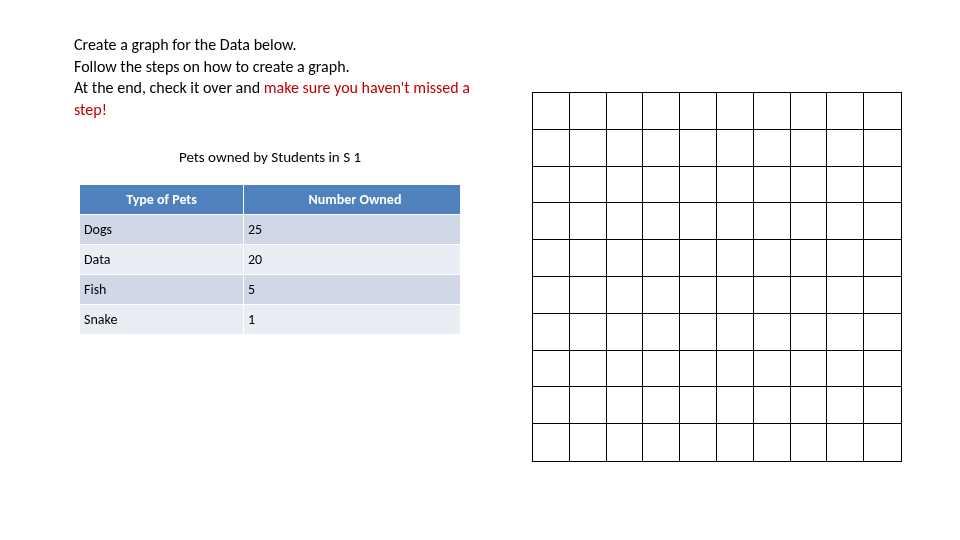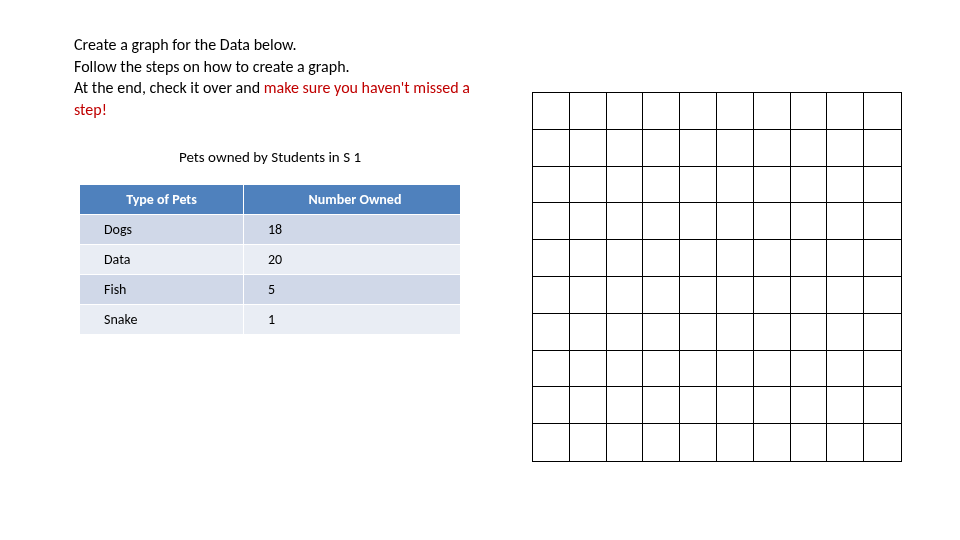--- a/index.html
+++ b/index.html
@@ -47,21 +47,21 @@
   .data-table th {
     background: #4f81bd;
     color: #ffffff;
     font-weight: bold;
     text-align: center;
     padding: 6px 8px;
     border-right: 1px solid #ffffff;
   }
   .data-table th:last-child { border-right: none; padding-left: 14px; }
   .data-table td {
-    padding: 6px 24px;
+    padding: 6px 4px;
     text-align: left;
     border-top: 1px solid #ffffff;
     border-right: 1px solid #ffffff;
   }
   .data-table td:last-child { border-right: none; }
   .data-table tbody tr:nth-child(odd) td { background: #d0d8e8; }
   .data-table tbody tr:nth-child(even) td { background: #e9edf4; }
 
   .grid-box {
     position: absolute;
@@ -103,21 +103,21 @@
   <table class="data-table">
     <thead>
       <tr>
         <th>Type of Pets</th>
         <th>Number Owned</th>
       </tr>
     </thead>
     <tbody>
       <tr>
         <td>Dogs</td>
-        <td>18</td>
+        <td>25</td>
       </tr>
       <tr>
         <td>Data</td>
         <td>20</td>
       </tr>
       <tr>
         <td>Fish</td>
         <td>5</td>
       </tr>
       <tr>

